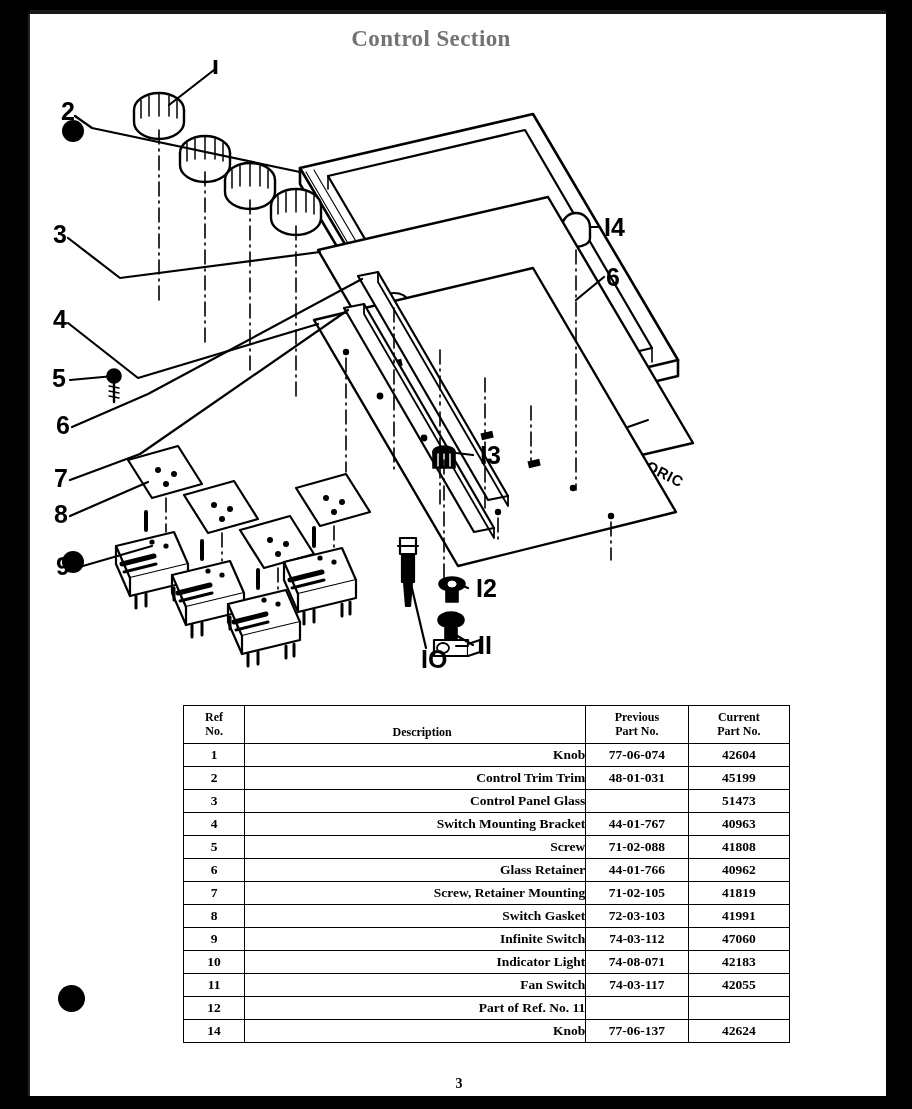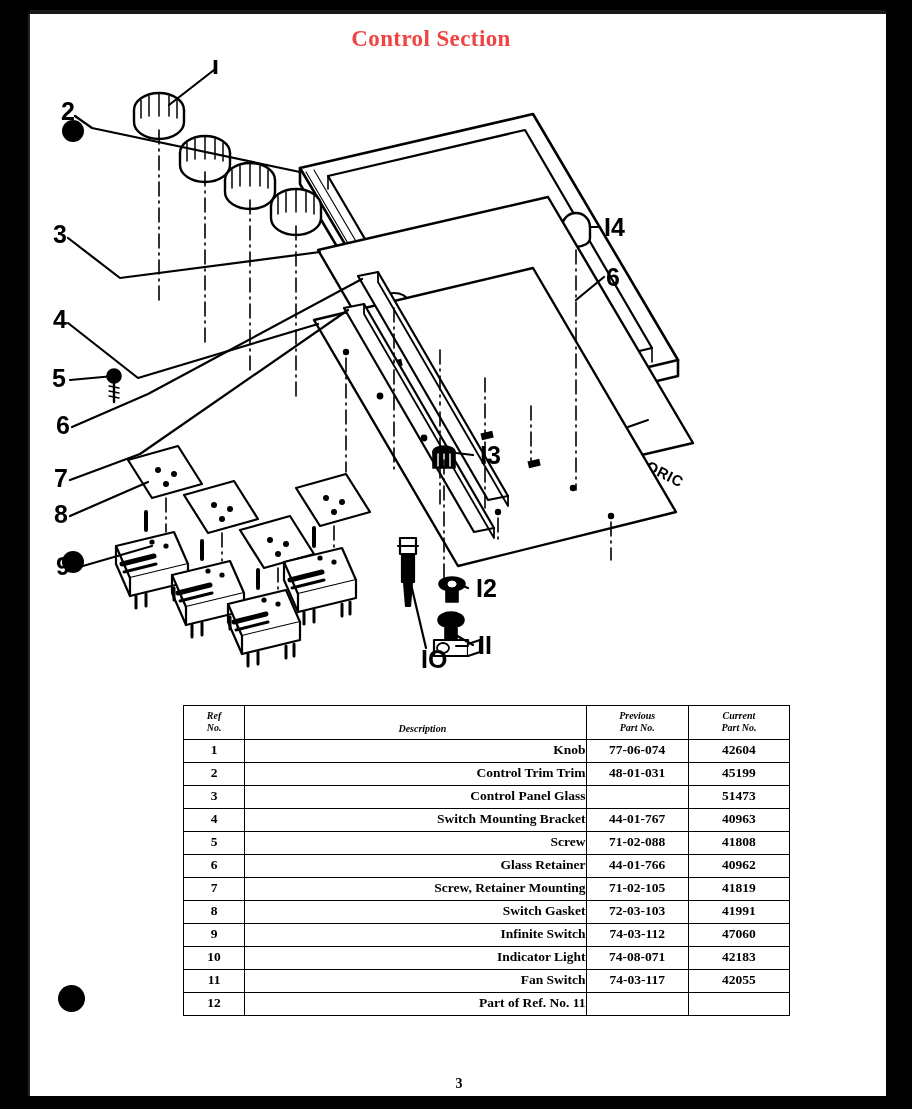--- a/index.html
+++ b/index.html
@@ -49,21 +49,21 @@
   
   #page-title {
     position: absolute;
     left: 0; top: 26px;
     width: 862px;
     text-align: center;
     font-family: "Liberation Serif", serif;
     font-weight: bold;
     font-size: 23px;
     letter-spacing: .4px;
-    color: #ef4444;
+    color: #737373;
   }
 
   
   #diagram {
     position: absolute;
     left: 28px;
     top: 60px;
     width: 862px;
     height: 620px;
   }
@@ -94,24 +94,23 @@
     border-collapse: collapse;
     width: 607px;
     font-family: "Liberation Serif", serif;
     color: #000;
   }
   table.parts, table.parts th, table.parts td {
     border: 1.5px solid #000;
   }
   table.parts th {
     font-weight: bold;
-    font-size: 10px;
+    font-size: 12px;
     line-height: 1.18;
     padding: 4px 0 5px 0;
-    font-style: italic;
   }
   table.parts td {
     font-weight: bold;
     font-size: 13.5px;
     height: 19px;
     padding: 1px 0 2px 0;
   }
   .c-ref   { width: 62px;  text-align: center; }
   .c-desc  { width: 338px; text-align: right; padding-left: 14px !important; }
   .c-prev  { width: 104px; text-align: center; }
@@ -551,18 +550,24 @@
             <td class="c-desc">Fan Switch</td>
             <td class="c-prev">74-03-117</td>
             <td class="c-curr">42055</td>
           </tr>
           <tr>
             <td class="c-ref">12</td>
             <td class="c-desc">Part of Ref. No. 11</td>
             <td class="c-prev"></td>
             <td class="c-curr"></td>
           </tr>
+          <tr>
+            <td class="c-ref">14</td>
+            <td class="c-desc">Knob</td>
+            <td class="c-prev">77-06-137</td>
+            <td class="c-curr">42624</td>
+          </tr>
         </tbody>
     </table>
   </div>
 
   <div id="page-number">3</div>
 </div>
 
 </body></html>

